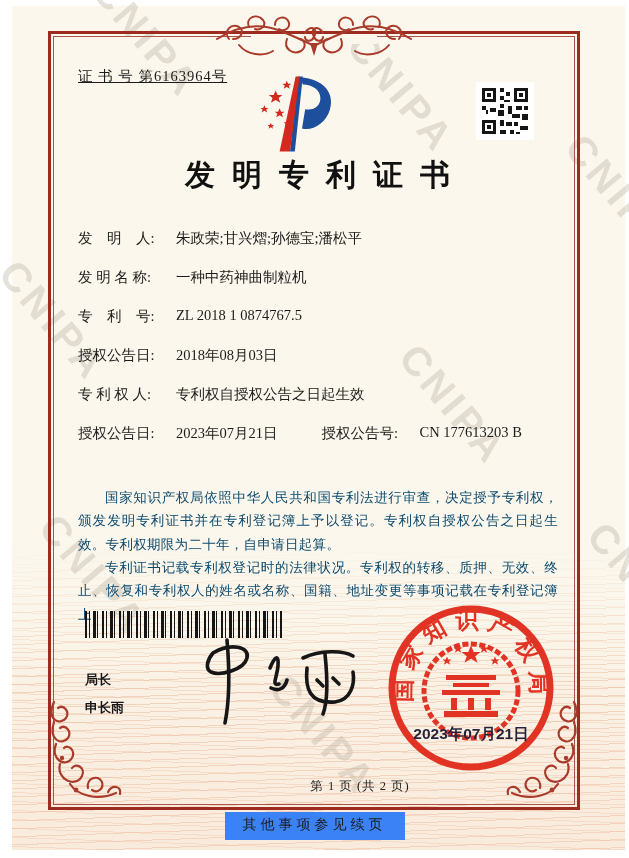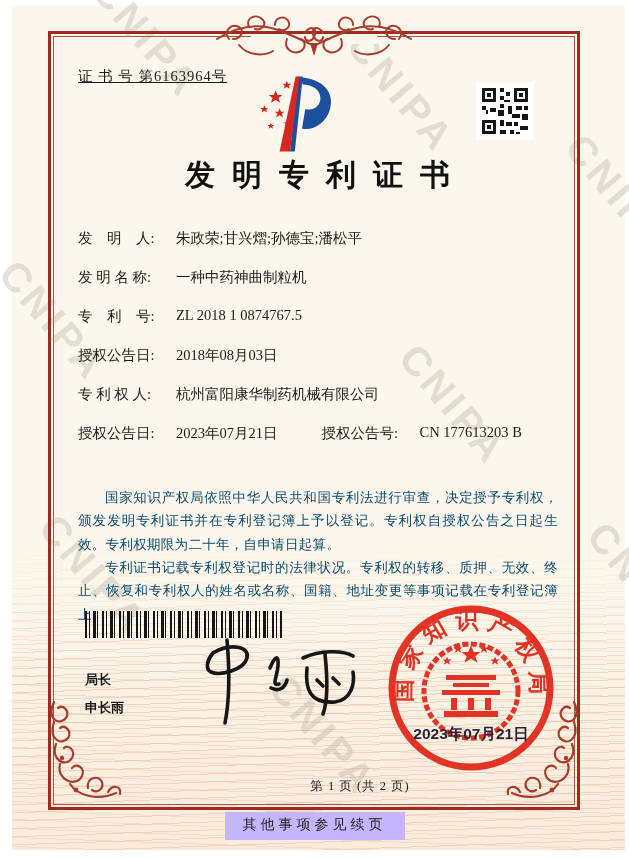--- a/index.html
+++ b/index.html
@@ -62,21 +62,21 @@
     font-size:13px; font-weight:600; color:#161616; line-height:28px; }
 
   .signature { position:absolute; left:175px; top:628px; width:205px; height:110px; }
 
   .seal { position:absolute; left:382px; top:599px; width:178px; height:178px; }
 
   .page-no { position:absolute; left:48px; width:624px; top:778px; text-align:center;
     font-size:12.5px; color:#1d1d1d; letter-spacing:1px; }
 
   .note { position:absolute; left:50%; transform:translateX(-50%); top:812px;
-    background:#c4b5fd; padding:4px 18px 6px; font-size:14px; letter-spacing:4px;
+    background:#3b82f6; padding:4px 18px 6px; font-size:14px; letter-spacing:4px;
     color:#1d1d1d; white-space:nowrap;font-family:Liberation Serif, serif; }
 </style>
 </head>
 <body>
 
 <div class="page">
   <div class="paper"></div>
   <div class="waves"></div>
 
   <span class="wm" style="left:75px;  top:15px;">CNIPA</span>
@@ -211,21 +211,21 @@
     <div class="frow">
       <span class="flab">专　利　号:</span>
       <span class="fval">ZL 2018 1 0874767.5</span>
     </div>
     <div class="frow">
       <span class="flab">授权公告日:</span>
       <span class="fval">2018年08月03日</span>
     </div>
     <div class="frow">
       <span class="flab">专 利 权 人:</span>
-      <span class="fval">杭州富阳康华制药机械有限公司</span>
+      <span class="fval">专利权自授权公告之日起生效</span>
     </div>
     <div class="frow">
       <span class="flab">授权公告日:</span>
       <span class="fval">2023年07月21日</span>
       <span class="fpair2">
         <span class="flab">授权公告号:</span>
         <span class="fval">CN 177613203 B</span>
       </span>
     </div>
   </div>

